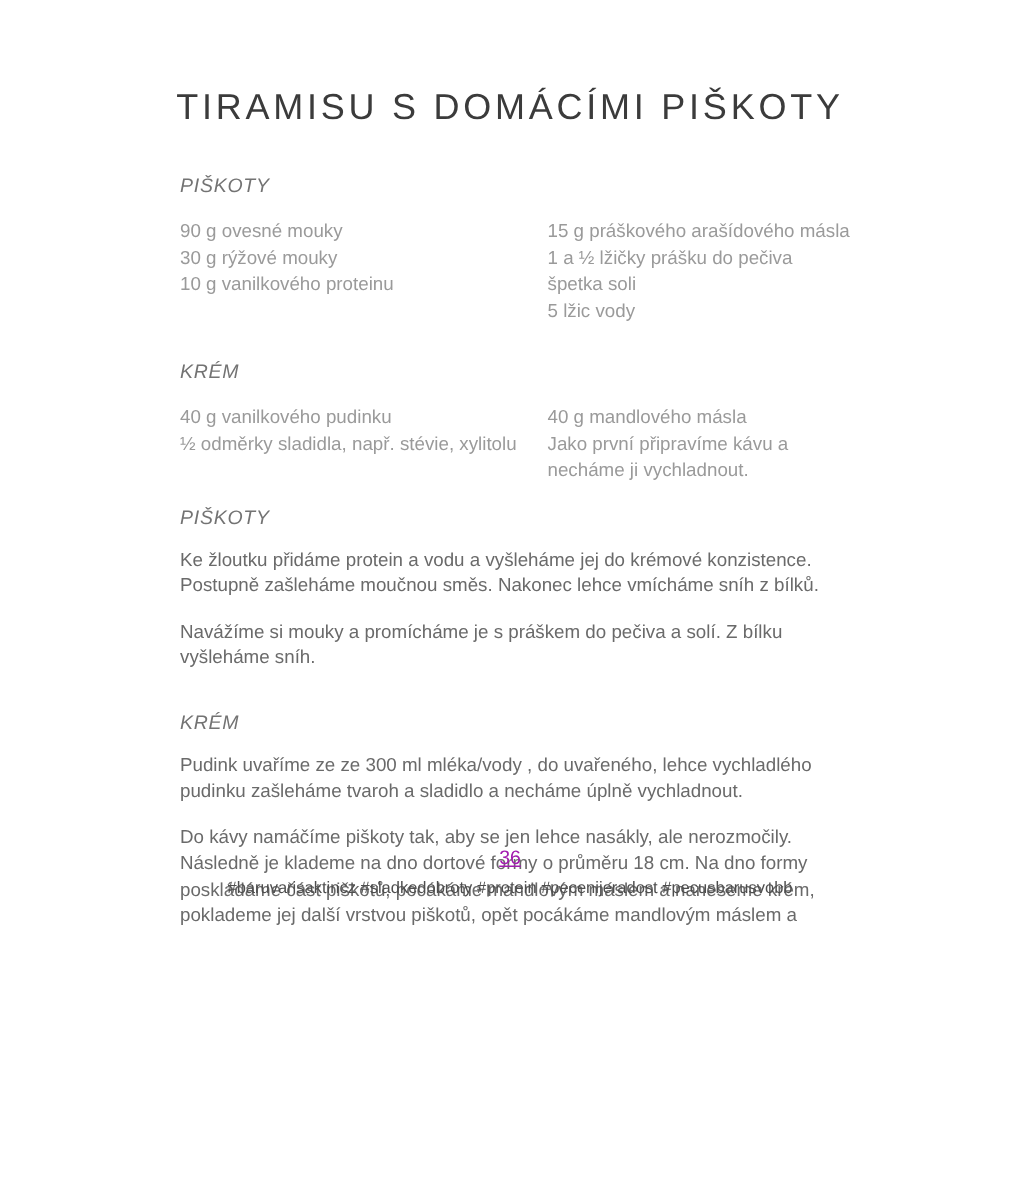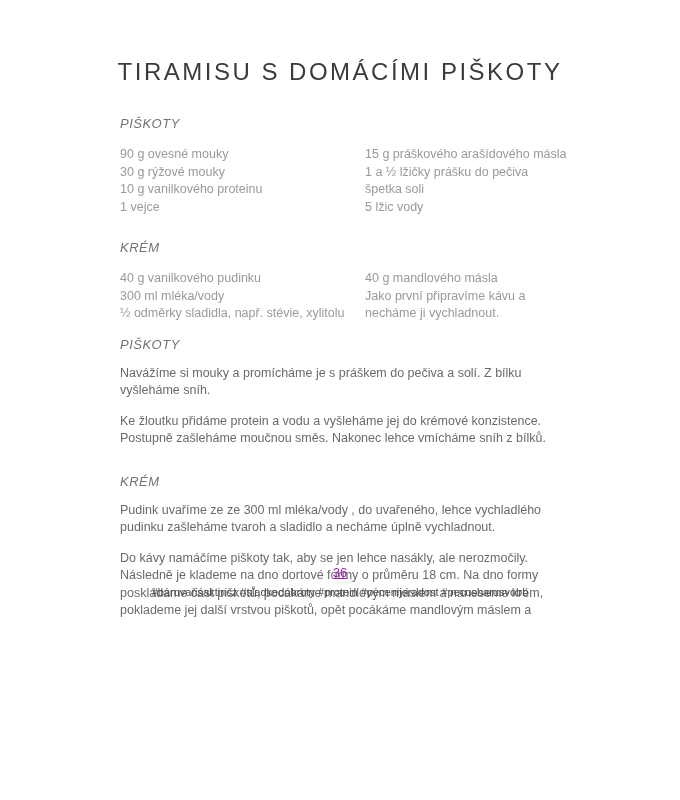--- a/index.html
+++ b/index.html
@@ -80,46 +80,44 @@
   <h1 class="title">TIRAMISU S DOMÁCÍMI PIŠKOTY</h1>
 
   <div class="content">
 
     <h2 class="section-heading h-first">PIŠKOTY</h2>
     <div class="ing-cols">
       <div class="ing-col-left">
         <div class="ing">90 g ovesné mouky</div>
         <div class="ing">30 g rýžové mouky</div>
         <div class="ing">10 g vanilkového proteinu</div>
-        <div class="ing">1 vejce</div>
       </div>
       <div class="ing-col-right">
         <div class="ing">15 g práškového arašídového másla</div>
         <div class="ing">1 a ½ lžičky prášku do pečiva</div>
         <div class="ing">špetka soli</div>
         <div class="ing">5 lžic vody</div>
       </div>
     </div>
 
     <h2 class="section-heading h-krem">KRÉM</h2>
     <div class="ing-cols">
       <div class="ing-col-left">
         <div class="ing">40 g vanilkového pudinku</div>
-        <div class="ing">300 ml mléka/vody</div>
         <div class="ing">½ odměrky sladidla, např. stévie, xylitolu</div>
       </div>
       <div class="ing-col-right">
         <div class="ing">40 g mandlového másla</div>
         <div class="ing">Jako první připravíme kávu a necháme ji vychladnout.</div>
       </div>
     </div>
 
     <h2 class="section-heading h-steps">PIŠKOTY</h2>
+    <p class="step">Ke žloutku přidáme protein a vodu a vyšleháme jej do krémové konzistence. Postupně zašleháme moučnou směs. Nakonec lehce vmícháme sníh z bílků.</p>
     <p class="step">Navážíme si mouky a promícháme je s práškem do pečiva a solí. Z bílku vyšleháme sníh.</p>
-    <p class="step">Ke žloutku přidáme protein a vodu a vyšleháme jej do krémové konzistence. Postupně zašleháme moučnou směs. Nakonec lehce vmícháme sníh z bílků.</p>
 
     <h2 class="section-heading h-steps2">KRÉM</h2>
     <p class="step">Pudink uvaříme ze ze 300 ml mléka/vody , do uvařeného, lehce vychladlého pudinku zašleháme tvaroh a sladidlo a necháme úplně vychladnout.</p>
     <p class="step">Do kávy namáčíme piškoty tak, aby se jen lehce nasákly, ale nerozmočily. Následně je klademe na dno dortové formy o průměru 18 cm. Na dno formy poskládáme část piškotů, pocákáme mandlovým máslem a naneseme krém, poklademe jej další vrstvou piškotů, opět pocákáme mandlovým máslem a zakryjeme zbylým krémem.</p>
     <p class="step step-gap">Tiramisu dáme chladit do lednice, ideálně na několik hodin.</p>
     <p class="step">Před rozkrojením rovnoměrně posypeme povrch kakaem. Můžeme si pomoci sítkem.</p>
 
   </div>
 
   <div class="footer">

